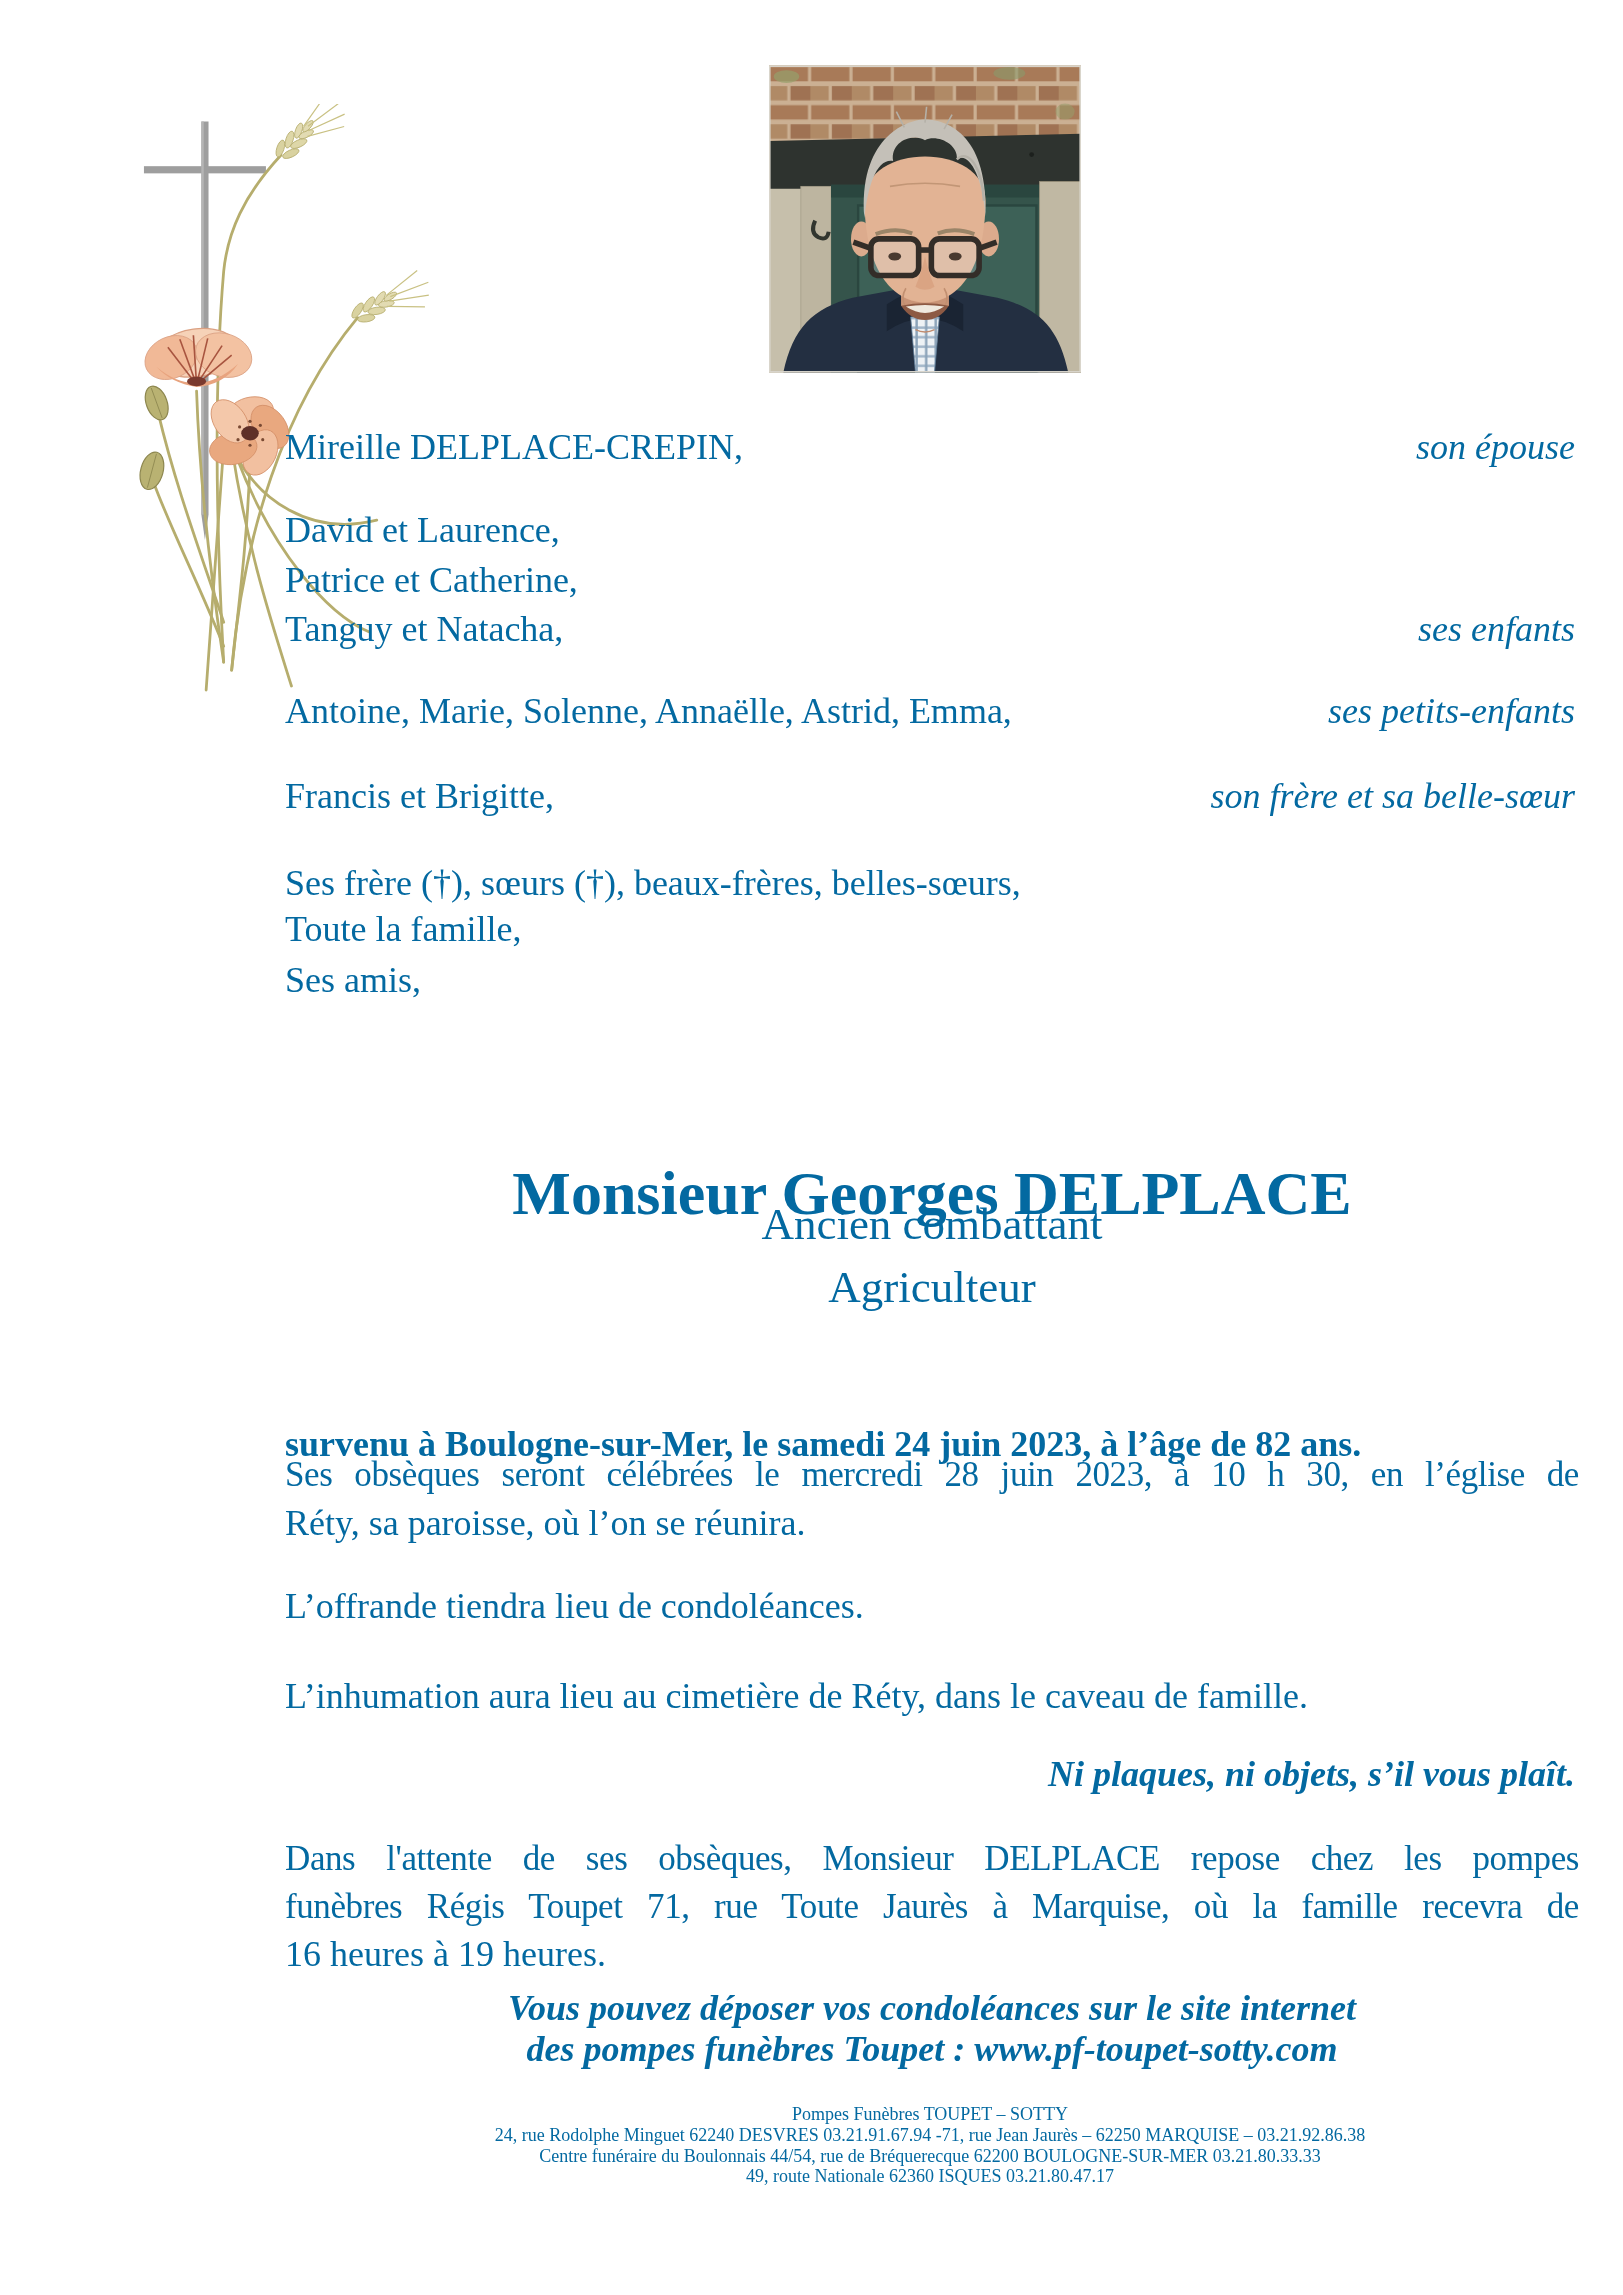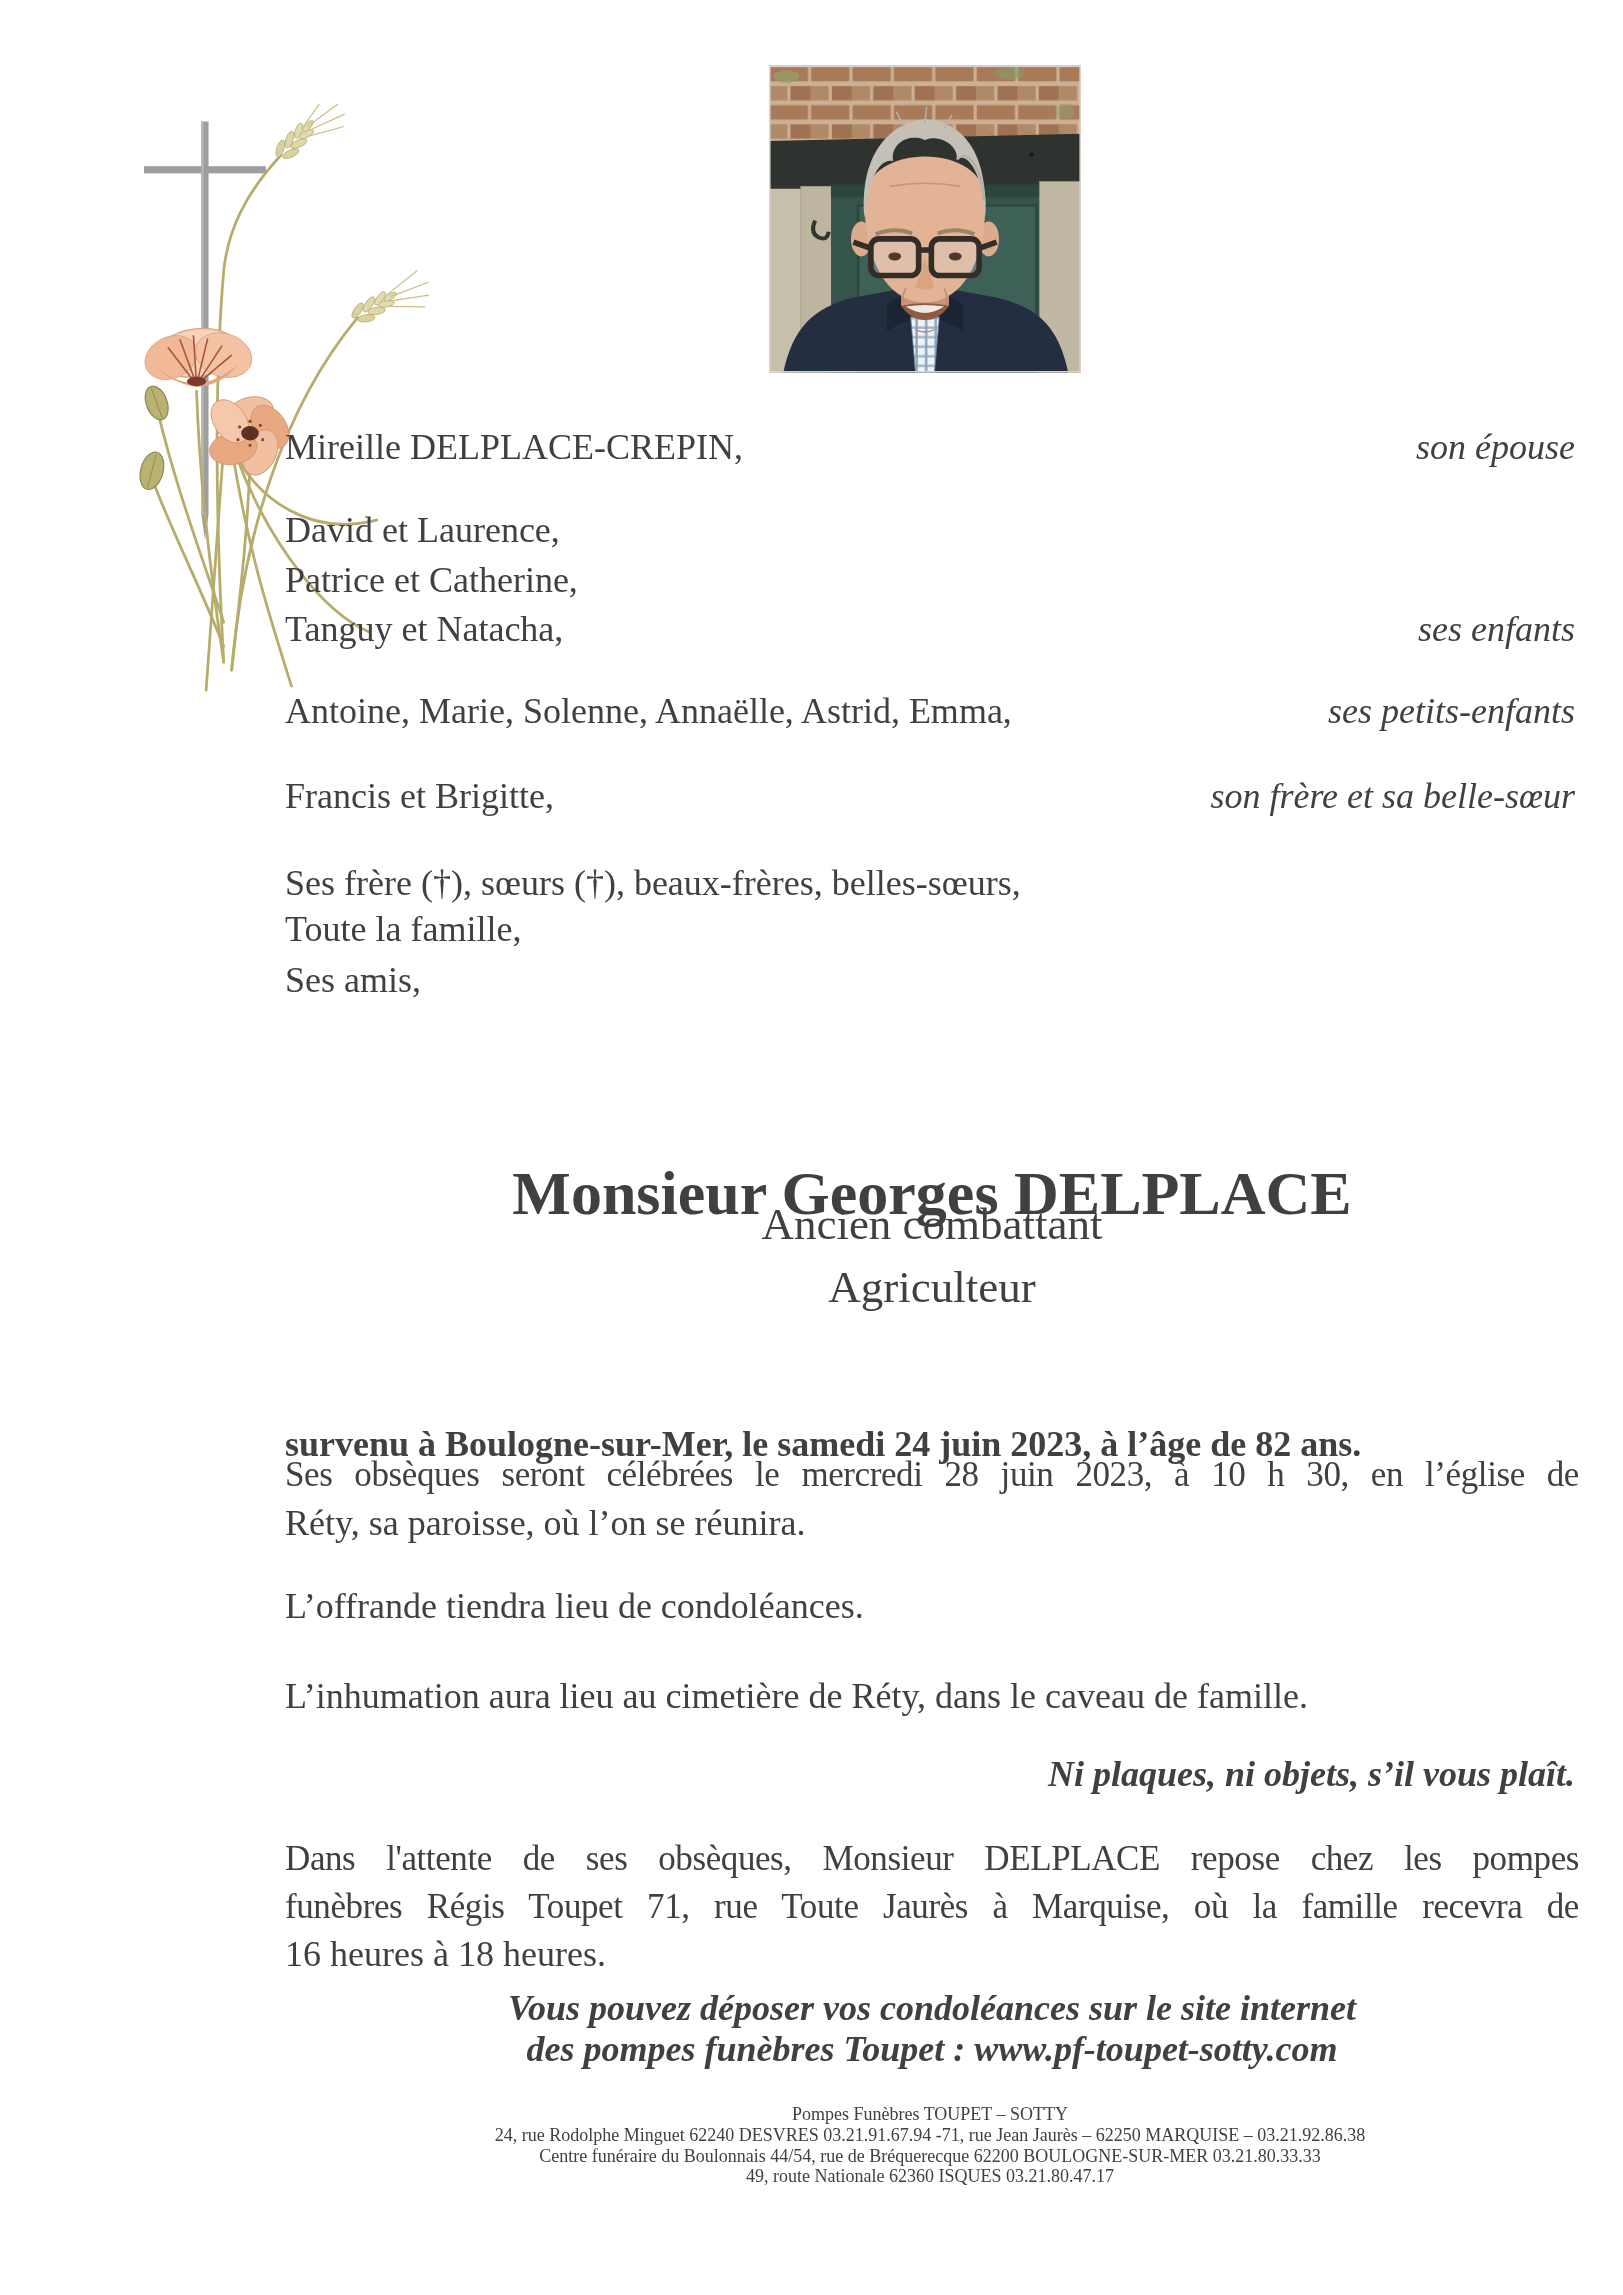--- a/index.html
+++ b/index.html
@@ -2,21 +2,21 @@
 <html style="font-size:12.8px"><head>
 <meta charset="utf-8">
 <style>
   html,body{margin:0;padding:0;}
   body{
     width:1624px;height:2295px;background:#ffffff;
     font-family:"Liberation Serif","DejaVu Serif",serif;
     color:#111111;position:relative;overflow:hidden;
   }
   .page{position:absolute;left:0;top:0;width:1624px;height:2295px;background:#ffffff;}
-  .t{position:absolute;left:285px;width:1294px;font-size:36px;line-height:48px;color:#404040;}
+  .t{position:absolute;left:285px;width:1294px;font-size:36px;line-height:48px;color:#0369a1;}
   .right{text-align:right;width:1290px;}
   .center{text-align:center;}
   .ital{font-style:italic;}
   .bital{font-style:italic;font-weight:bold;}
   .just{font-size:35px;letter-spacing:-0.4px;text-align:justify;text-align-last:justify;}
   .title{font-size:62px;line-height:73px;font-weight:bold;}
   .subtitle{font-size:45px;line-height:56px;}
   .footer-line{font-size:18px;line-height:21px;text-align:center;width:1290px;}
   svg{position:absolute;display:block;}
 </style>
@@ -205,21 +205,21 @@
   <div class="t" style="top:1499px;">Réty, sa paroisse, où l’on se réunira.</div>
 
   <div class="t" style="top:1582px;">L’offrande tiendra lieu de condoléances.</div>
 
   <div class="t" style="top:1672px;">L’inhumation aura lieu au cimetière de Réty, dans le caveau de famille.</div>
 
   <div class="t right bital" style="top:1750px;">Ni plaques, ni objets, s’il vous plaît.</div>
 
   <div class="t just" style="top:1835px;">Dans l'attente de ses obsèques, Monsieur DELPLACE repose chez les pompes</div>
   <div class="t just" style="top:1883px;">funèbres Régis Toupet 71, rue Toute Jaurès à Marquise, où la famille recevra de</div>
-  <div class="t" style="top:1930px;">16 heures à 18 heures.</div>
+  <div class="t" style="top:1930px;">16 heures à 19 heures.</div>
 
   <div class="t center bital" style="top:1984px;">Vous pouvez déposer vos condoléances sur le site internet</div>
   <div class="t center bital" style="top:2025px;">des pompes funèbres Toupet : www.pf-toupet-sotty.com</div>
 
   <div class="t footer-line" style="top:2104px;">Pompes Funèbres TOUPET – SOTTY</div>
   <div class="t footer-line" style="top:2125px;">24, rue Rodolphe Minguet 62240 DESVRES 03.21.91.67.94 -71, rue Jean Jaurès – 62250 MARQUISE – 03.21.92.86.38</div>
   <div class="t footer-line" style="top:2146px;">Centre funéraire du Boulonnais 44/54, rue de Bréquerecque 62200 BOULOGNE-SUR-MER 03.21.80.33.33</div>
   <div class="t footer-line" style="top:2166px;">49, route Nationale 62360 ISQUES 03.21.80.47.17</div>
 
 </div>

